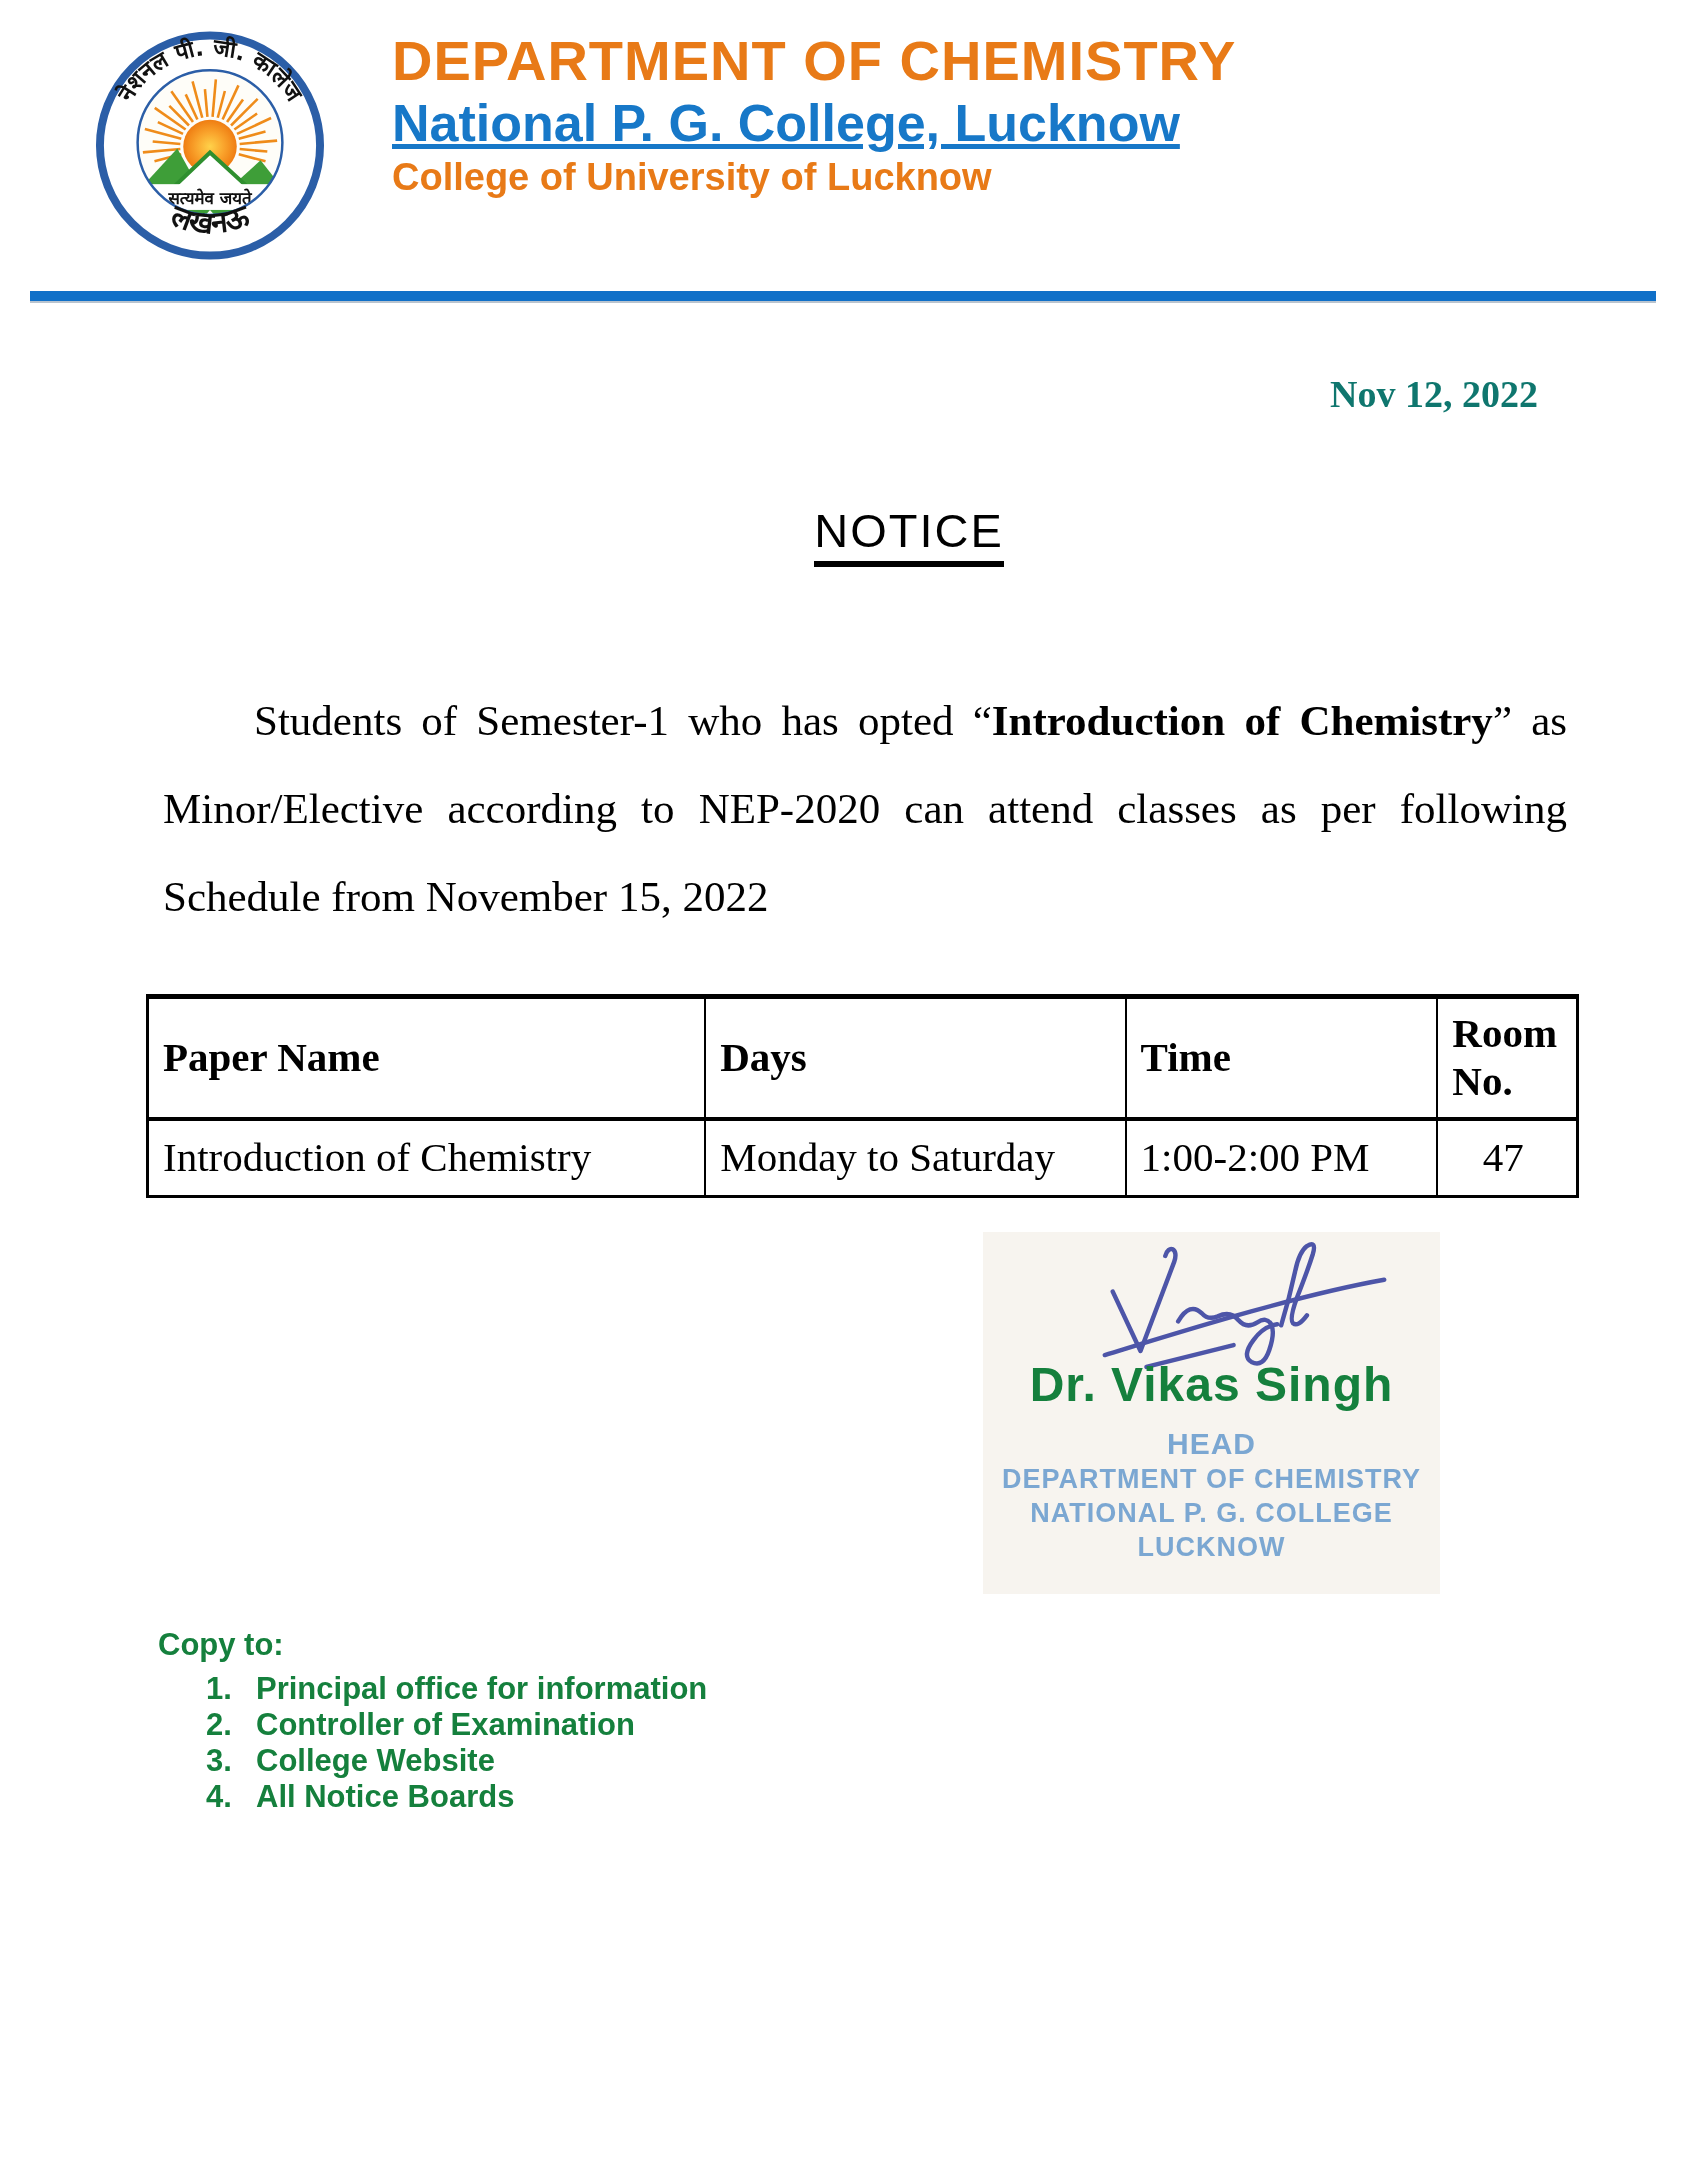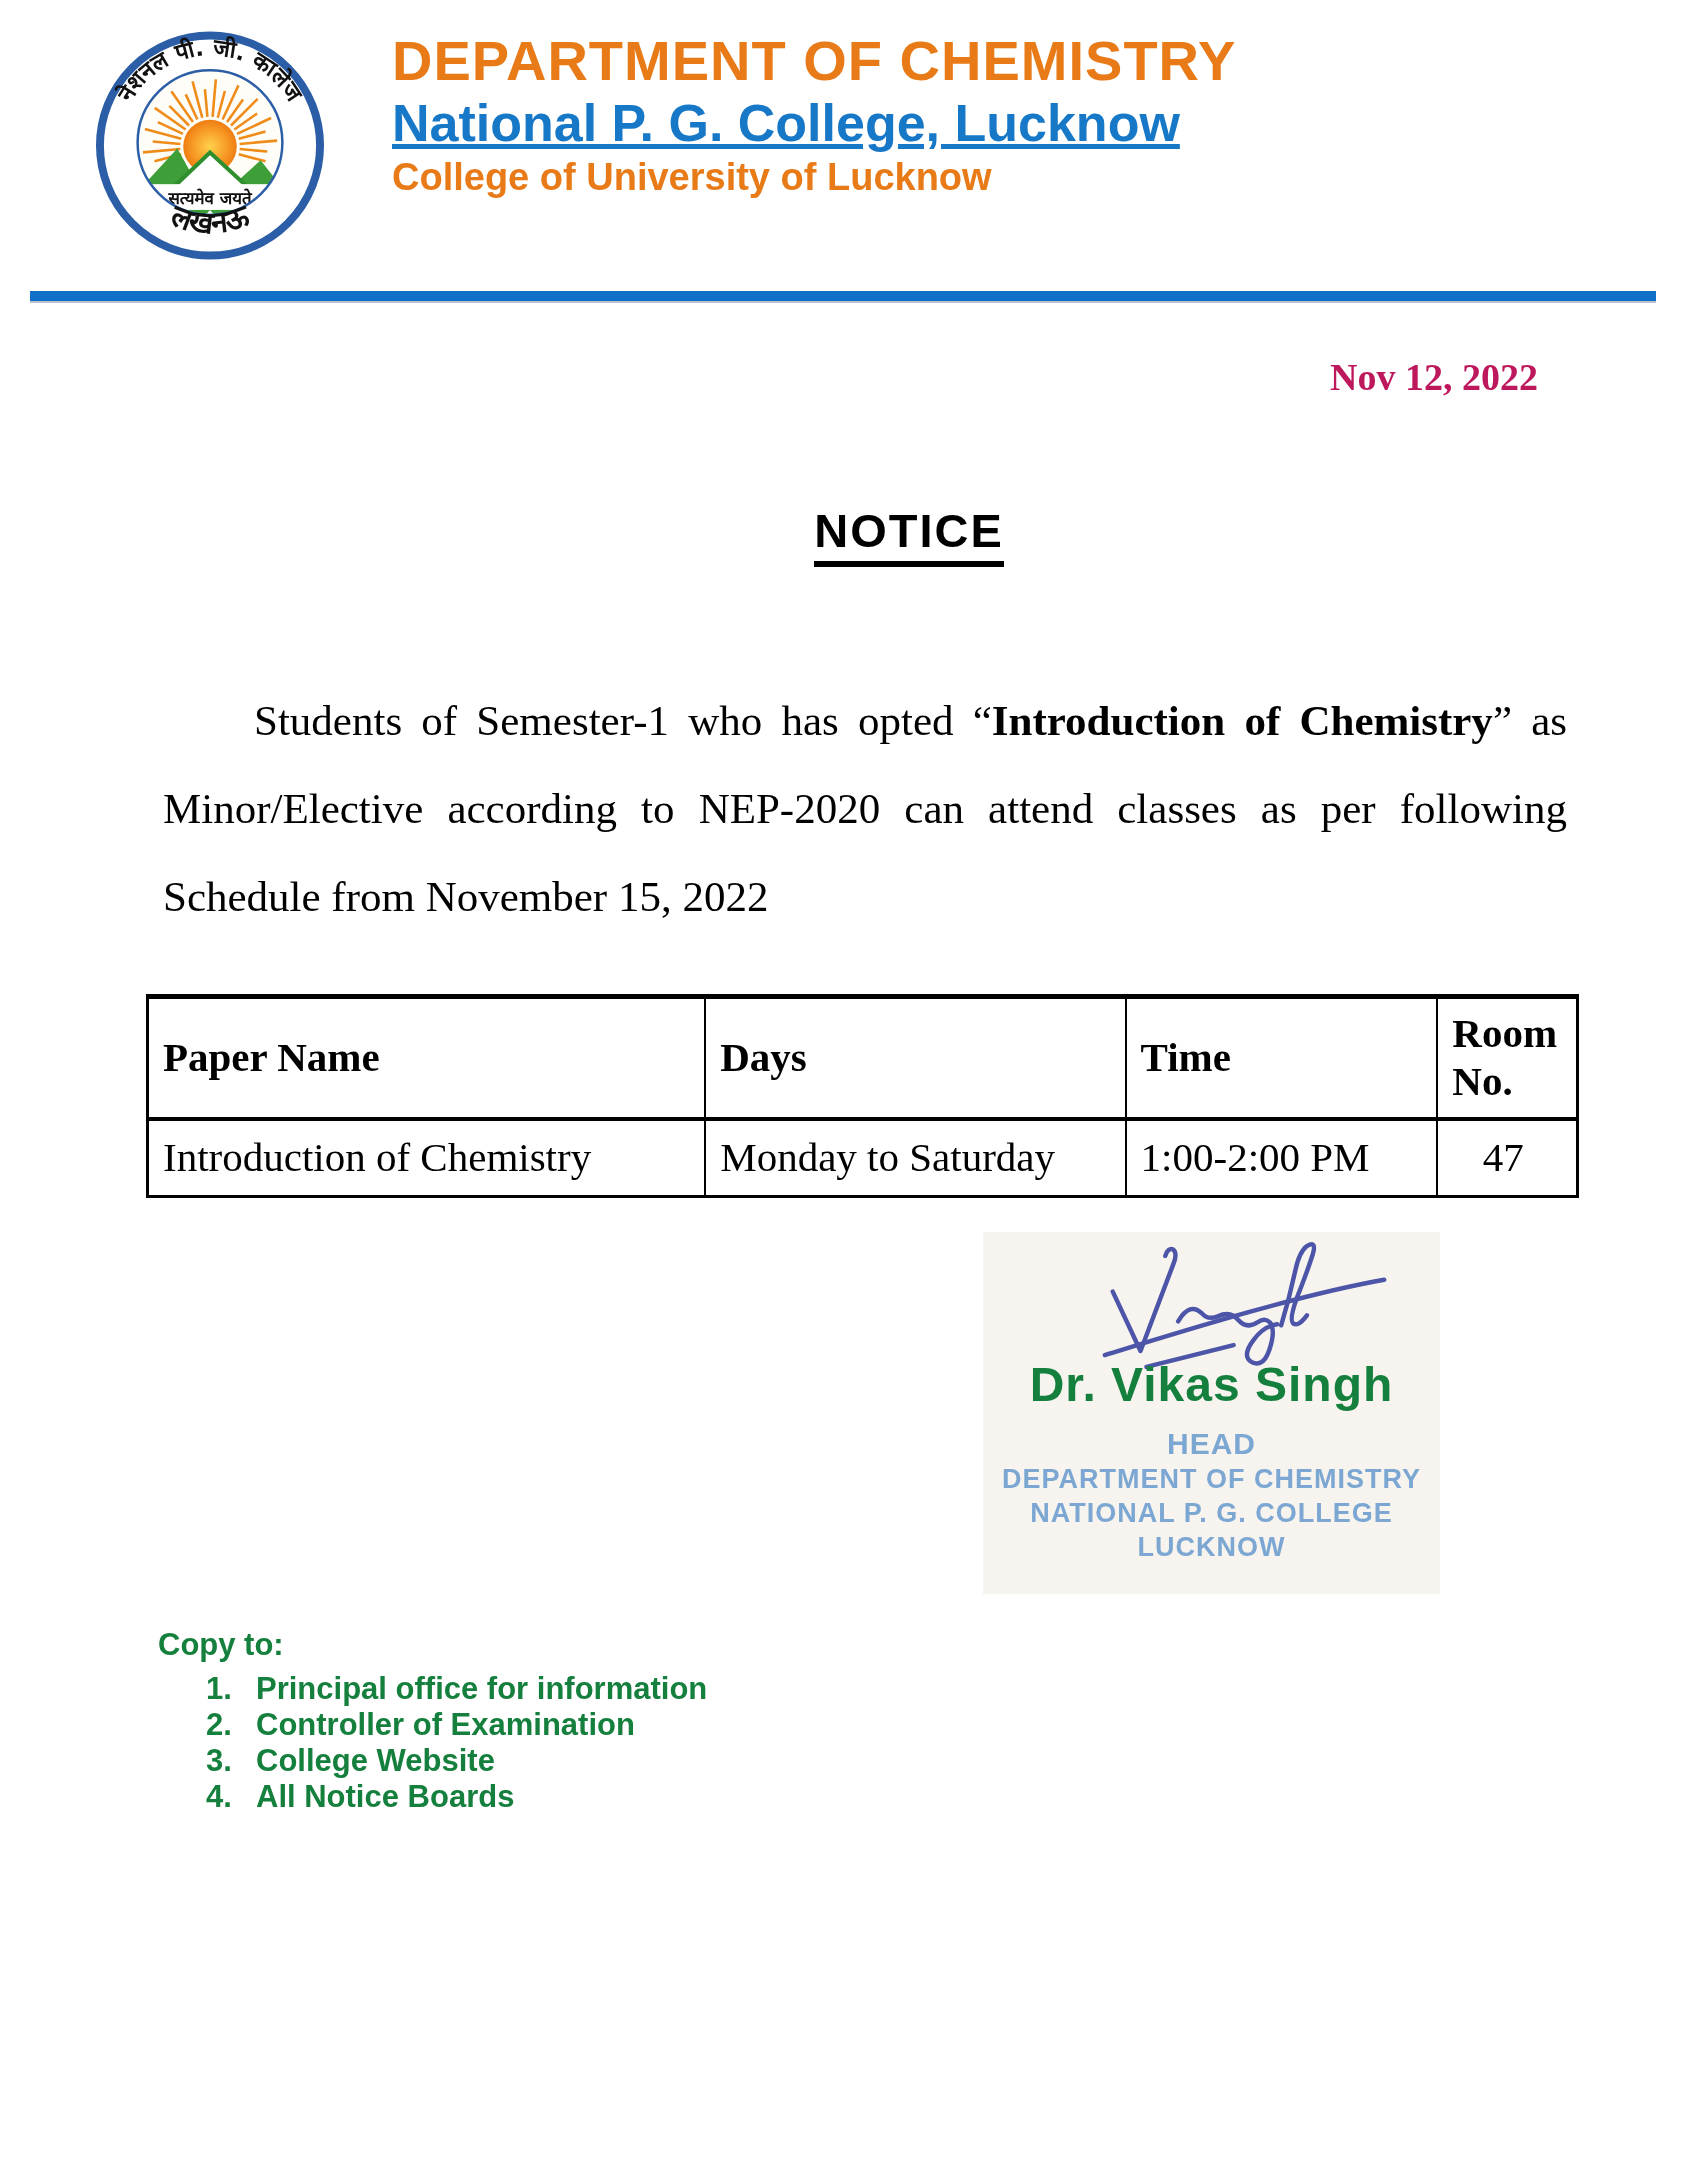--- a/index.html
+++ b/index.html
@@ -68,38 +68,38 @@
     top: 291px;
     width: 1626px;
     height: 12px;
     background: #1070c8;
     border-bottom: 2px solid #b9c4cf;
   }
 
   
   .doc-date {
     position: absolute;
-    top: 355px;
+    top: 372px;
     right: 145px;
     font-family: "Liberation Serif", serif;
     font-weight: bold;
     font-size: 38px;
-    color: #be185d;
+    color: #0f766e;
   }
   .notice-title-wrap {
     position: absolute;
     left: 135px;
     top: 503px;
     width: 1548px;
     text-align: center;
   }
   .notice-title {
     display: inline-block;
     font-family: "Liberation Sans", sans-serif;
-    font-weight: bold;
+    font-weight: normal;
     font-size: 47px;
     letter-spacing: 2px;
     color: #000;
     border-bottom: 6px solid #000;
     padding-bottom: 3px;
   }
 
   
   .body-par {
     position: absolute;

